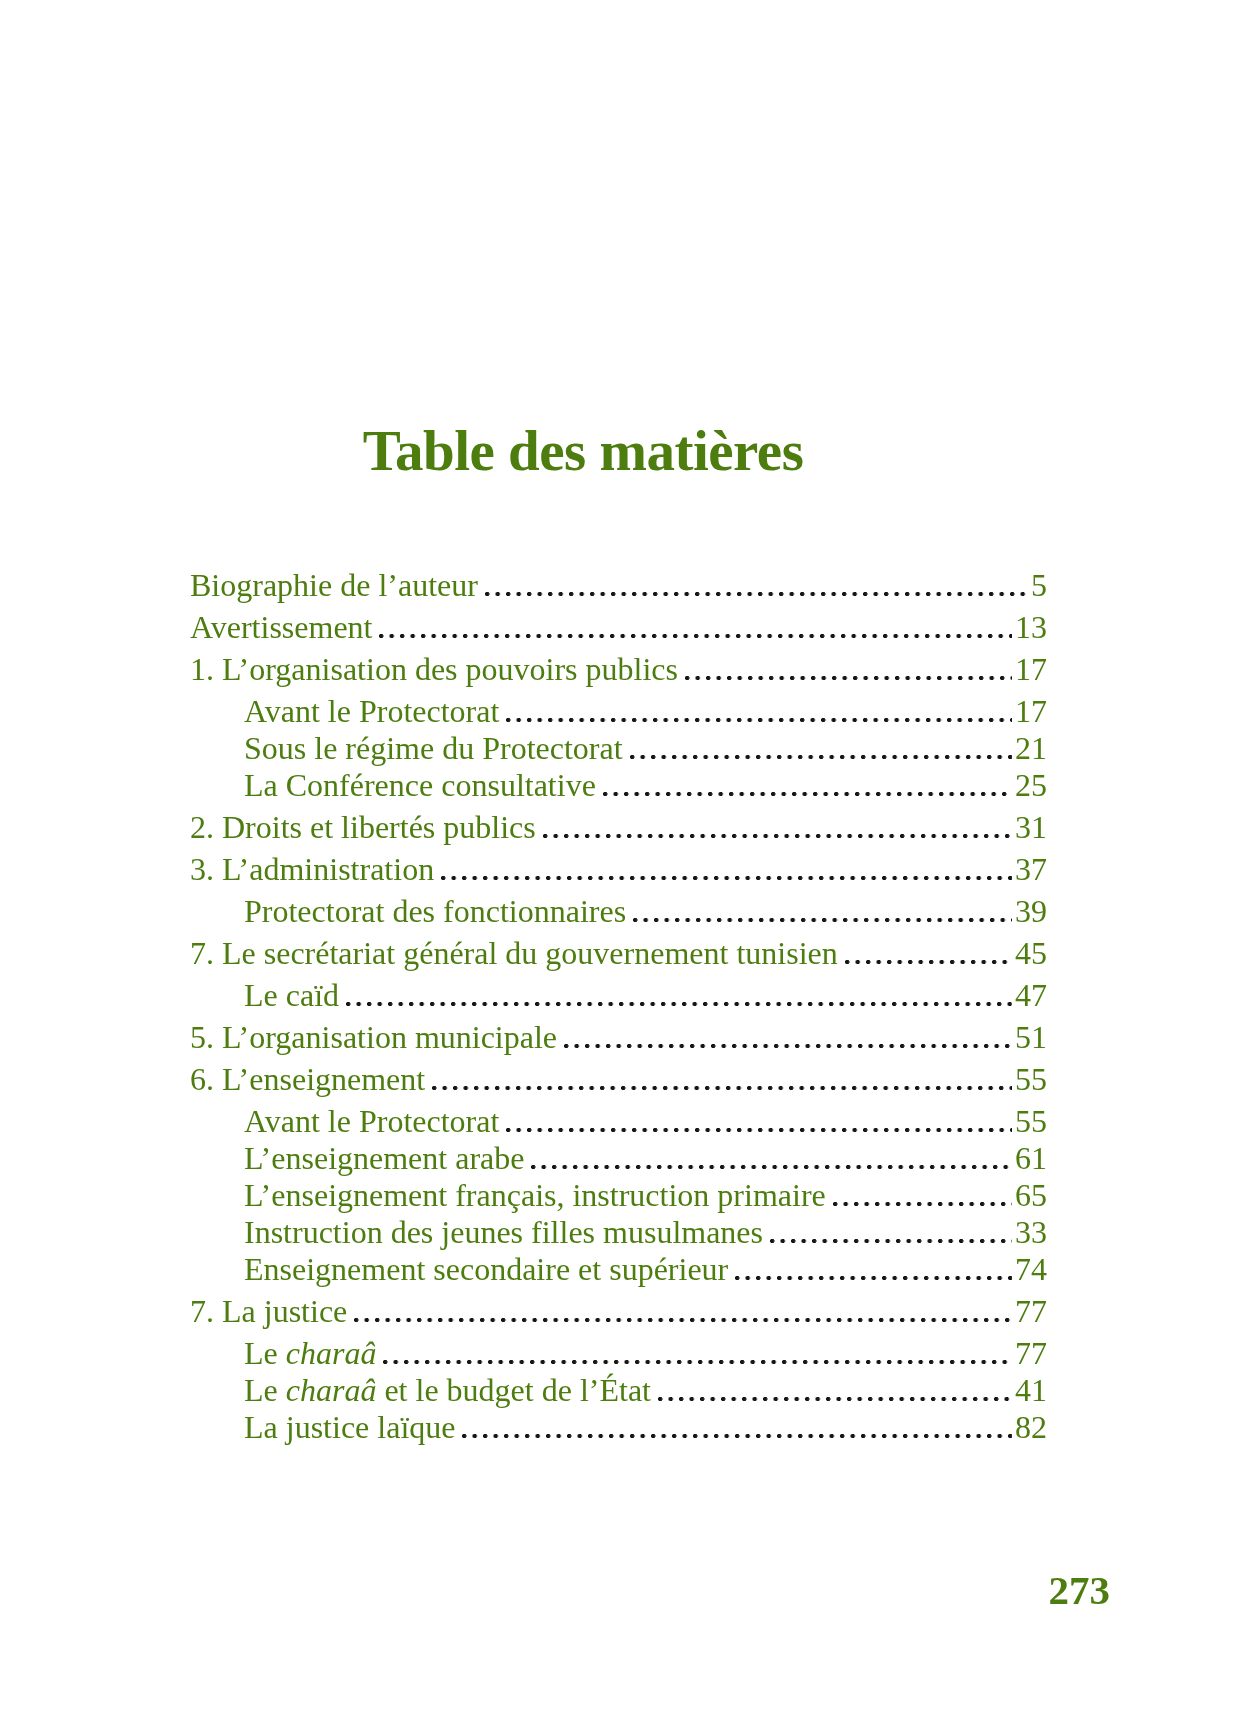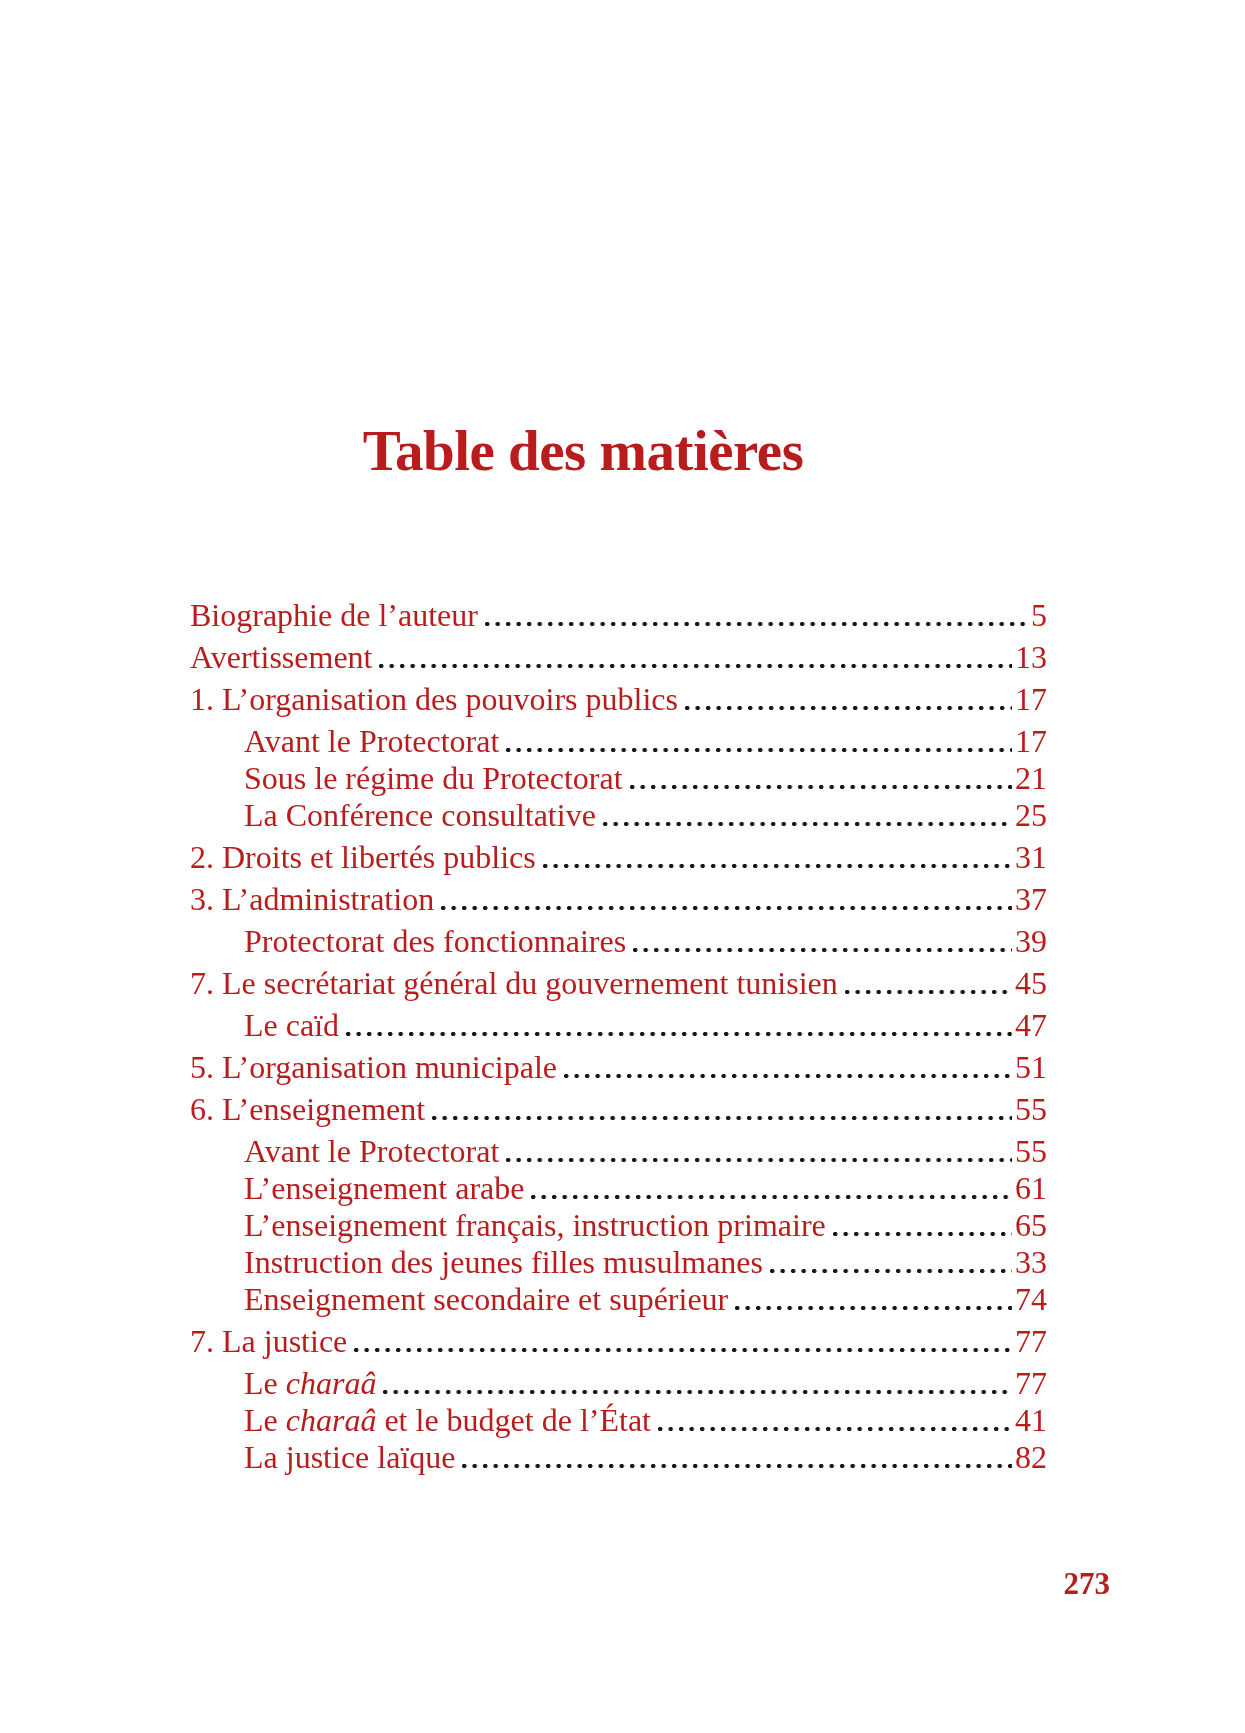--- a/index.html
+++ b/index.html
@@ -1,40 +1,40 @@
 <!DOCTYPE html>
 <html><head>
 <meta charset="utf-8">
 <style>
   html, body { margin: 0; padding: 0; background: #ffffff; }
   .page {
     position: relative;
     width: 1245px;
     height: 1733px;
     background: #ffffff;
-    color: #b91c1c;
+    color: #4d7c0f;
     font-family: "Liberation Serif", "DejaVu Serif", serif;
     overflow: hidden;
   }
   .title {
     position: absolute;
     top: 418px;
     left: 190px;
     width: 786px;
     text-align: center;
     font-size: 57px;
     line-height: 66px;
     font-weight: bold;
     letter-spacing: -0.5px;
     white-space: nowrap;
   }
   .toc {
     position: absolute;
     left: 190px;
-    top: 592px;
+    top: 562px;
     width: 857px;
   }
   .row {
     display: flex;
     align-items: baseline;
     height: 37px;
     line-height: 37px;
     font-size: 32px;
   }
   .row.top { margin: 5px 0; }
@@ -51,21 +51,21 @@
     background-repeat: repeat-x;
     background-position: left bottom;
   }
   .pnum { white-space: nowrap; }
   .folio {
     position: absolute;
     top: 1566px;
     left: 0;
     width: 1110px;
     text-align: right;
-    font-size: 31px;
+    font-size: 41px;
     font-weight: bold;
   }
 </style>
 </head>
 <body>
 
 <div class="page">
 
   <div class="title">Table des matières</div>
 

